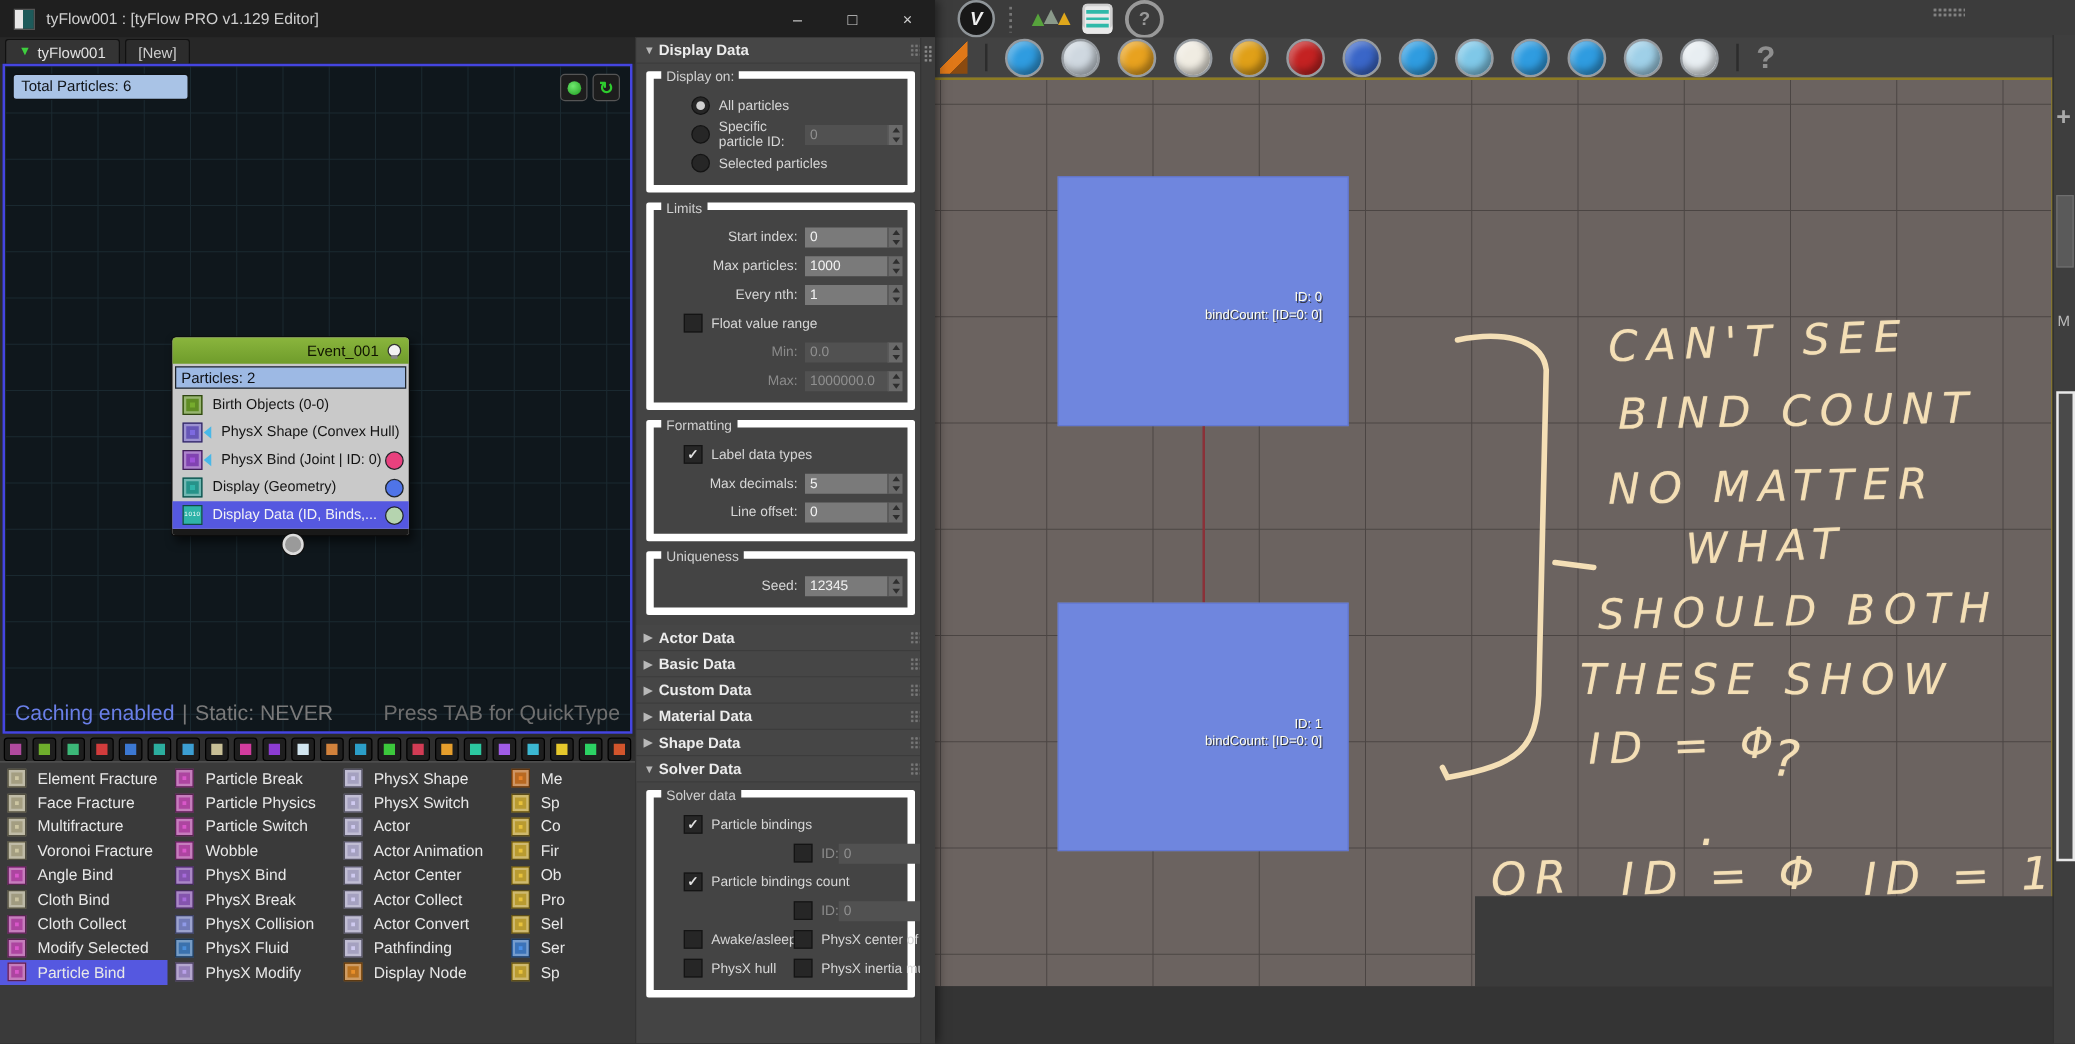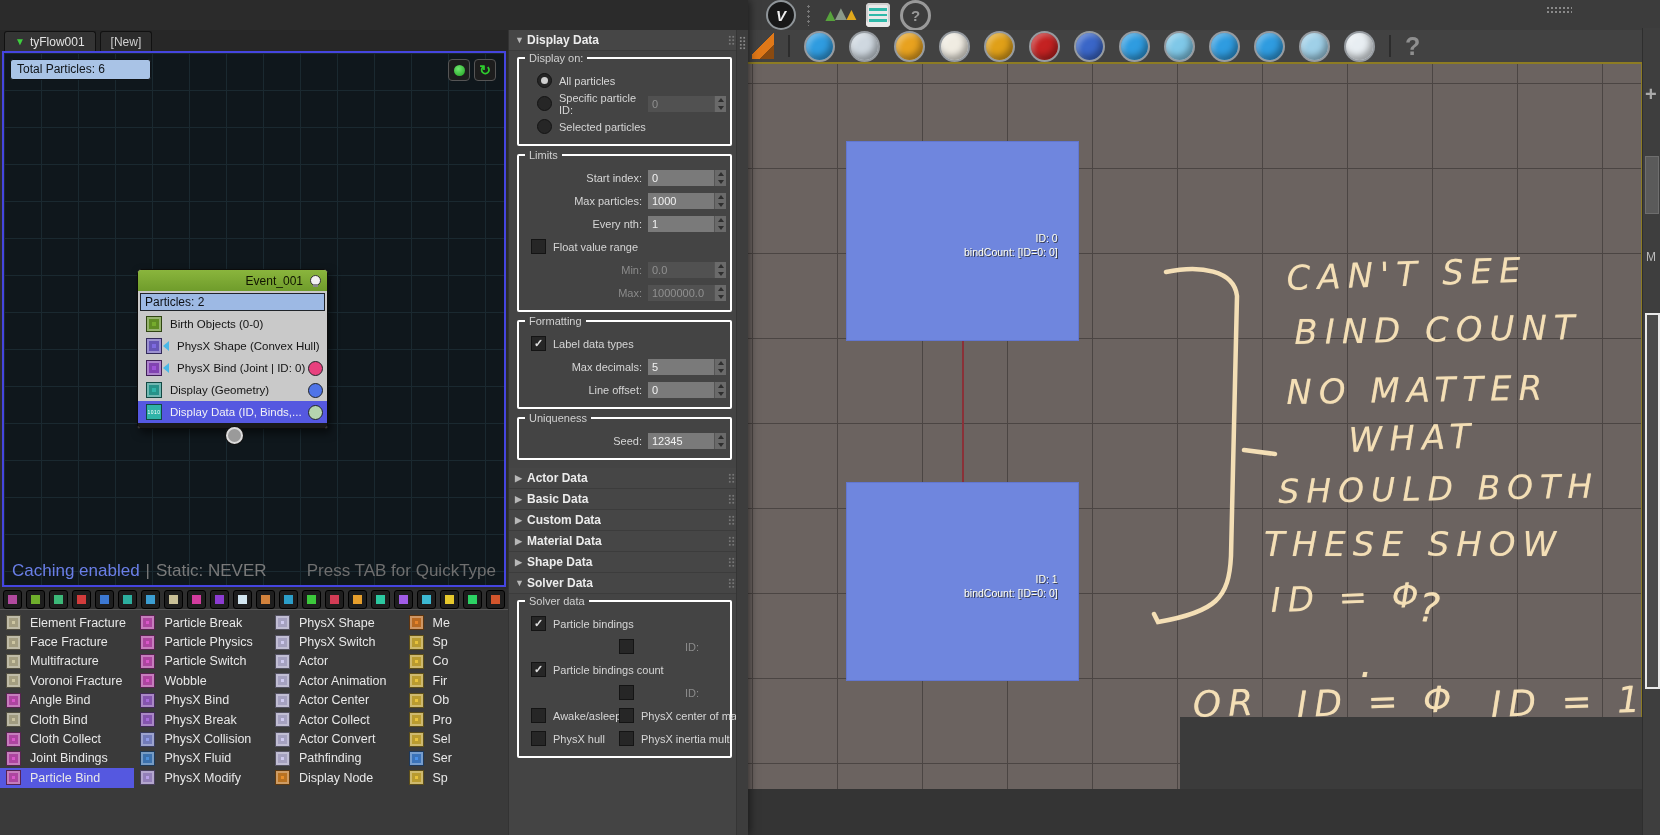--- a/index.html
+++ b/index.html
@@ -88,40 +88,40 @@
   .oprow{height:19.4px;display:flex;align-items:center;padding-left:6px;font-size:12.5px;color:#e8e8e8;}
   .oprow.sel{background:#5558e0;}
   .opicon{width:15px;height:15px;border:1px solid rgba(0,0,0,.6);box-shadow:inset 0 0 0 2px rgba(255,255,255,.3),inset 0 0 0 5px rgba(0,0,0,.2);box-sizing:border-box;flex:none;margin-right:9px;}
   
   .params{position:absolute;left:508px;top:30px;width:240px;height:805px;background:#444;box-sizing:border-box;border-left:1px solid #333;overflow:hidden;font-size:11px;color:#d6d6d6;}
   .pscroll{position:absolute;right:0;top:0;width:11px;height:100%;background:#3d3d3d;border-left:1px solid #353535;}
   .pscroll .grip{position:absolute;top:6px;left:2px;width:7px;height:14px;background:radial-gradient(#8a8a8a .9px,transparent 1.2px);background-size:3.5px 3.5px;}
   .sechead{display:flex;align-items:center;height:20px;padding:0 6px;font-weight:bold;color:#ececec;font-size:12px;background:#464646;border-bottom:1px solid #3c3c3c;}
   .sechead .arr{width:12px;color:#b8b8b8;font-size:9px;}
   .sechead .grip{margin-left:auto;width:14px;height:10px;background:radial-gradient(#777 .9px,transparent 1.2px);background-size:3.5px 3.5px;}
-  .pgroup{margin:6px 16px 8px 8px;border:2px solid #ffffff;border-radius:2px;position:relative;padding:10px 4px 6px 4px;}
+  .pgroup{margin:6px 16px 8px 8px;border:6px solid #ffffff;border-radius:2px;position:relative;padding:10px 4px 6px 16px;}
   .plegend{position:absolute;top:-7px;left:6px;background:#444;padding:0 4px;color:#d0d0d0;}
   .prow{display:flex;align-items:center;height:23px;}
   .plab{flex:1;text-align:right;padding-right:6px;color:#d6d6d6;}
   .plab.dis{color:#8b8b8b;}
   .spinfield{width:62px;height:16px;background:#7a7a7a;color:#f2f2f2;display:flex;align-items:center;padding-left:4px;font-size:11px;flex:none;}
   .spinfield.dis{background:#515151;color:#909090;}
   .spinarr{width:11px;height:16px;background:#6a6a6a;border-left:1px solid #555;display:flex;flex-direction:column;flex:none;}
   .spinarr i{flex:1;display:flex;align-items:center;justify-content:center;}
   .spinarr i::after{content:"";border-left:3px solid transparent;border-right:3px solid transparent;}
   .spinarr i.up::after{border-bottom:4px solid #2e2e2e;}
   .spinarr i.dn::after{border-top:4px solid #2e2e2e;}
   .cb{width:13px;height:13px;background:#262626;border:1px solid #141414;display:flex;align-items:center;justify-content:center;color:#e0e0e0;font-size:11px;font-weight:bold;flex:none;}
   .rad{width:13px;height:13px;border-radius:50%;background:#262626;border:1px solid #141414;display:flex;align-items:center;justify-content:center;flex:none;}
   .rad.on::after{content:"";width:7px;height:7px;border-radius:50%;background:#cfcfcf;}
   .cklab{margin-left:7px;}
   .cklab.dis{color:#8b8b8b;}
   .radrow{padding-left:14px;gap:0;}
   .ckrow{padding-left:8px;}
-  .idrow{padding-left:96px;gap:44px;}
+  .idrow{padding-left:96px;}
   .pairrow{padding-left:8px;}
   .pairrow .unit{display:flex;align-items:center;width:88px;flex:none;}
   .pairrow .unit.w2{width:auto;}
 </style>
 </head>
 <body>
 
 <div id="stage">
 
   <div class="max-area">
@@ -206,20 +206,29 @@
         <span class="ink-text" style="left: 672px; top: 584px; font-size: 40px; transform: rotate(4deg);">?</span>
         <span class="ink-text" style="left: 612px; top: 640px; font-size: 40px; transform: rotate(0deg);">.</span>
         <span class="ink-text" style="left: 444px; top: 684px; font-size: 36px; transform: rotate(-2deg);">OR</span>
         <span class="ink-text" style="left: 548px; top: 684px; font-size: 36px; transform: rotate(-2deg);">ID = Φ</span>
         <span class="ink-text" style="left: 742px; top: 684px; font-size: 36px; transform: rotate(-2deg);">ID = 1</span>
       </div>
   </div>
 
   <div class="tyflow">
 
+    <div class="titlebar">
+      <span class="appicon"></span>
+      <span>tyFlow001 : [tyFlow PRO v1.129 Editor]</span>
+      <span class="wbtns">
+        <span class="wbtn">–</span>
+        <span class="wbtn">□</span>
+        <span class="wbtn">×</span>
+      </span>
+    </div>
 
     <div class="tabbar">
       <span class="ftab">
         <span class="ga">▼</span>
         <span>tyFlow001</span>
       </span>
       <span class="ftab inactive">
         <span>[New]</span>
       </span>
     </div>
@@ -375,21 +384,21 @@
           <div class="oprow">
             <span class="opicon" style="background: rgb(201, 194, 160);"></span>
             <span>Cloth Bind</span>
           </div>
           <div class="oprow">
             <span class="opicon" style="background: rgb(217, 87, 201);"></span>
             <span>Cloth Collect</span>
           </div>
           <div class="oprow">
             <span class="opicon" style="background: rgb(217, 87, 201);"></span>
-            <span>Joint Bindings</span>
+            <span>Modify Selected</span>
           </div>
           <div class="oprow sel">
             <span class="opicon" style="background: rgb(217, 87, 201);"></span>
             <span>Particle Bind</span>
           </div>
         </div>
         <div class="opcol" style="width: 153px;">
           <div class="oprow">
             <span class="opicon" style="background: rgb(217, 87, 201);"></span>
             <span>Particle Break</span>

